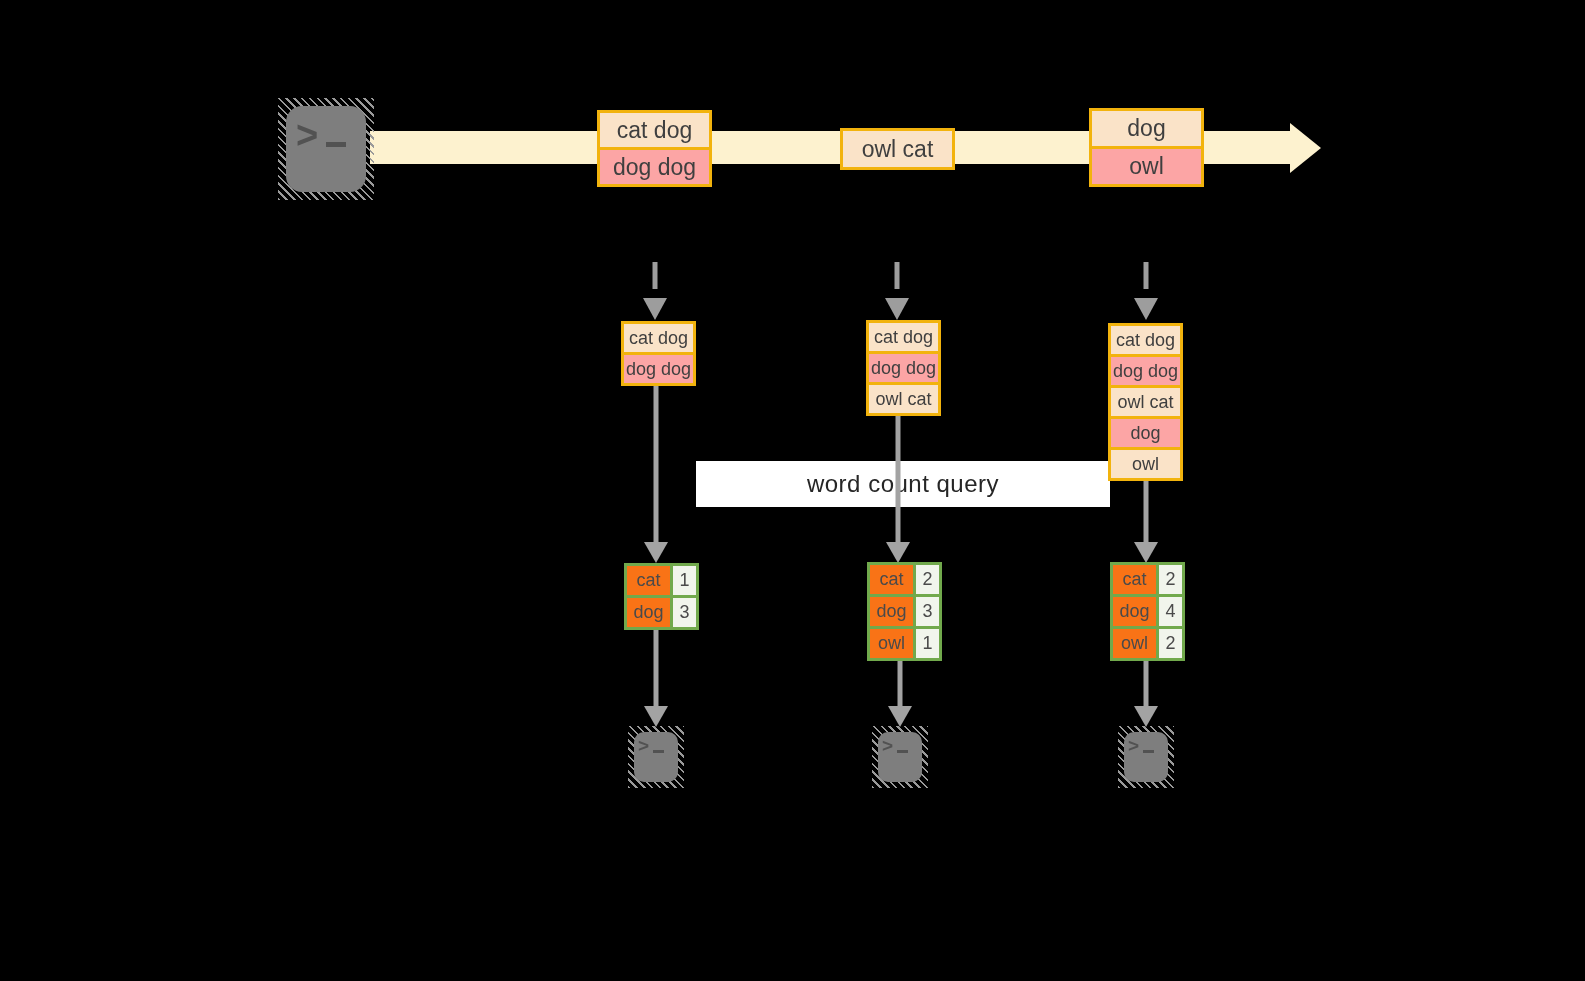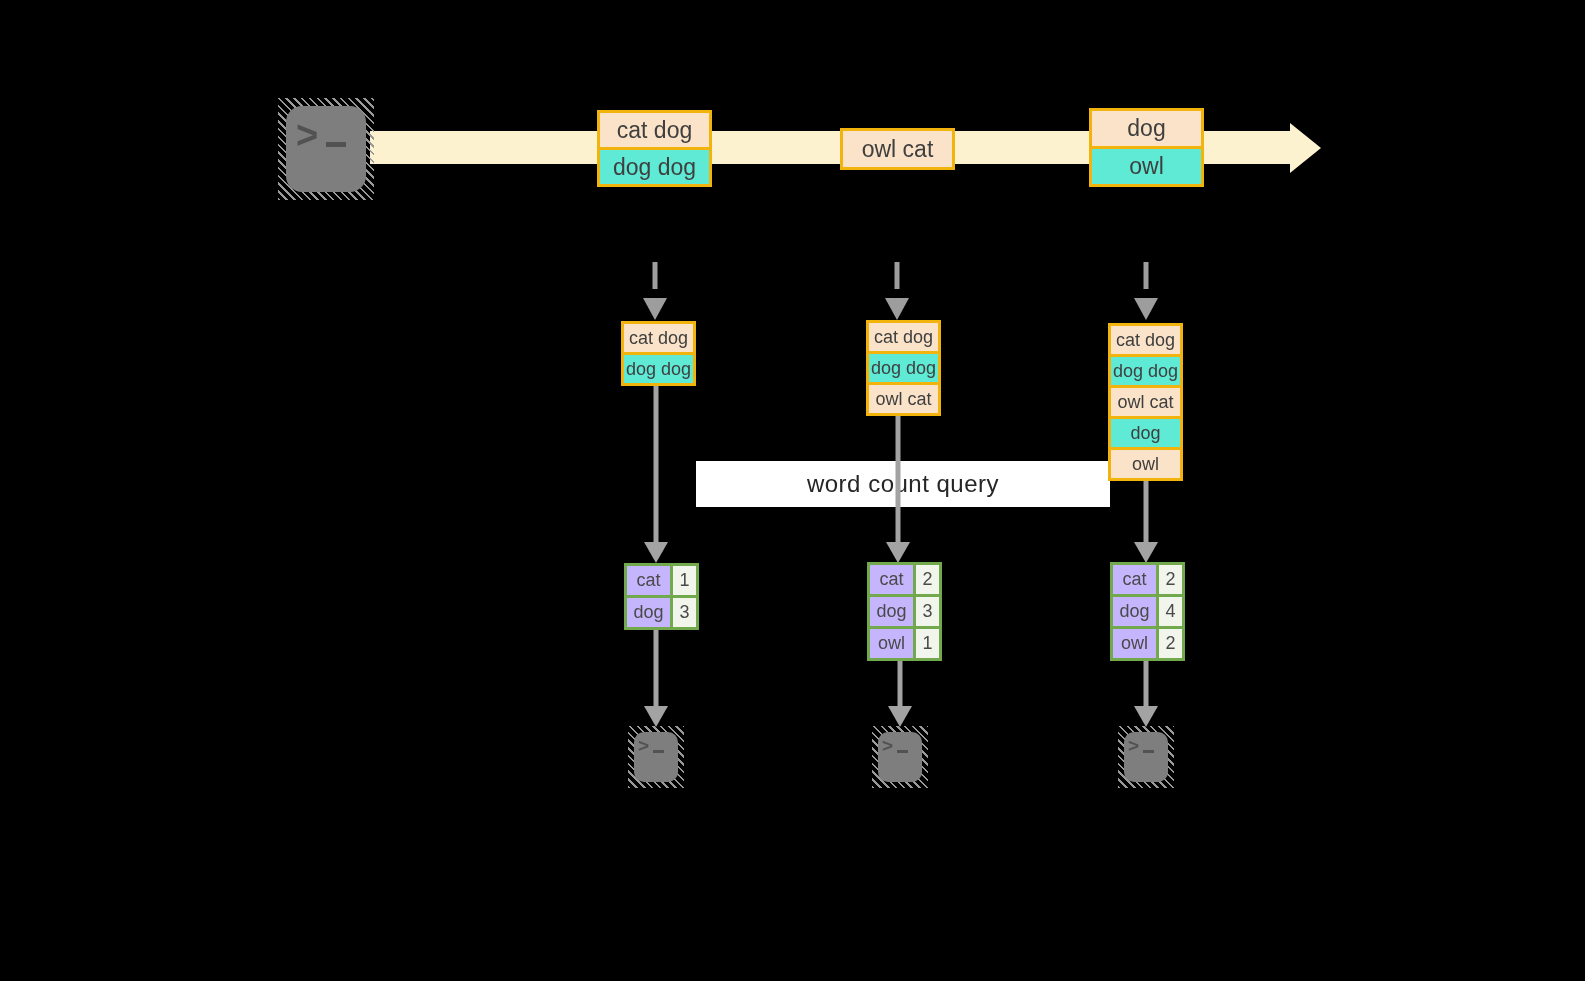--- a/index.html
+++ b/index.html
@@ -23,36 +23,36 @@
   .term-big .uscr{left:48px;top:44px;width:20px;height:5px;}
   .term-sm{width:56px;height:62px;top:726px;}
   .term-sm .body{left:6px;top:6px;width:44px;height:50px;border-radius:10px;}
   .term-sm .chev{left:10px;top:10px;font-size:19px;}
   .term-sm .uscr{left:25px;top:24px;width:11px;height:3px;}
   
   .obox{position:absolute;border:3px solid #f2b30d;z-index:3;text-align:center;}
   .obox .row{border-top:3px solid #f2b30d;}
   .obox .row:first-child{border-top:none;}
   .peach{background:#fae3c8;}
-  .cream{background:#5eead4;}
+  .cream{background:#fca5a5;}
   .evt .row{width:109px;font-size:23px;}
   .evt1 .row{height:34px;line-height:34px;}
   .evt2 .row{height:36px;line-height:36px;}
   .evt3 .row{height:35px;line-height:35px;}
   .state .row{width:69px;height:28px;line-height:28px;font-size:18px;}
   
   .arr{position:absolute;z-index:2;}
   
   .qband{position:absolute;left:696px;top:461px;width:414px;height:46px;background:#ffffff;z-index:1;
     display:flex;align-items:center;justify-content:center;}
   .qband span{font-size:24px;color:#262626;letter-spacing:0.5px;}
   
   .gtab{position:absolute;z-index:3;background:#71a94c;display:grid;grid-template-columns:43px 23px;gap:3px;padding:3px;}
   .gtab .cell{height:29px;line-height:29px;text-align:center;font-size:18px;color:#4a4a4a;}
-  .gtab .w{background:#c4b5fd;}
+  .gtab .w{background:#f97316;}
   .gtab .c{background:#f1f5ec;}
 </style>
 </head>
 <body>
 
 <div class="canvas">
 
   <div class="stream-band"></div>
   <div class="stream-head"></div>
 

